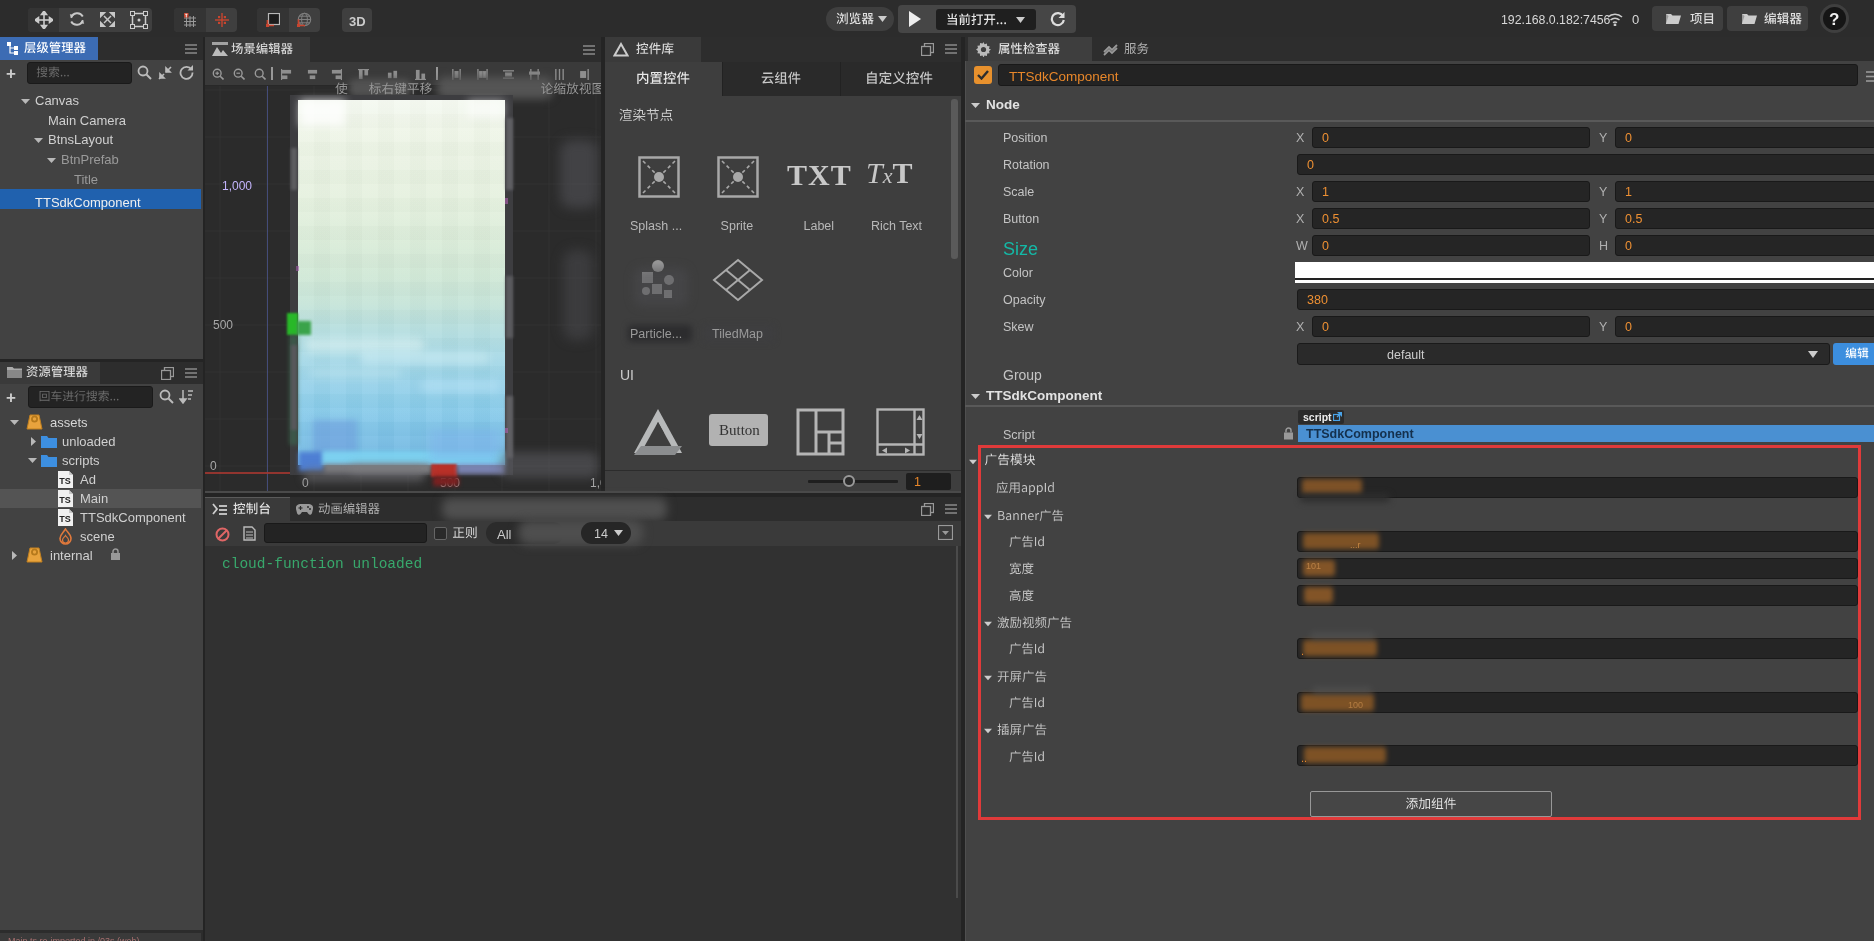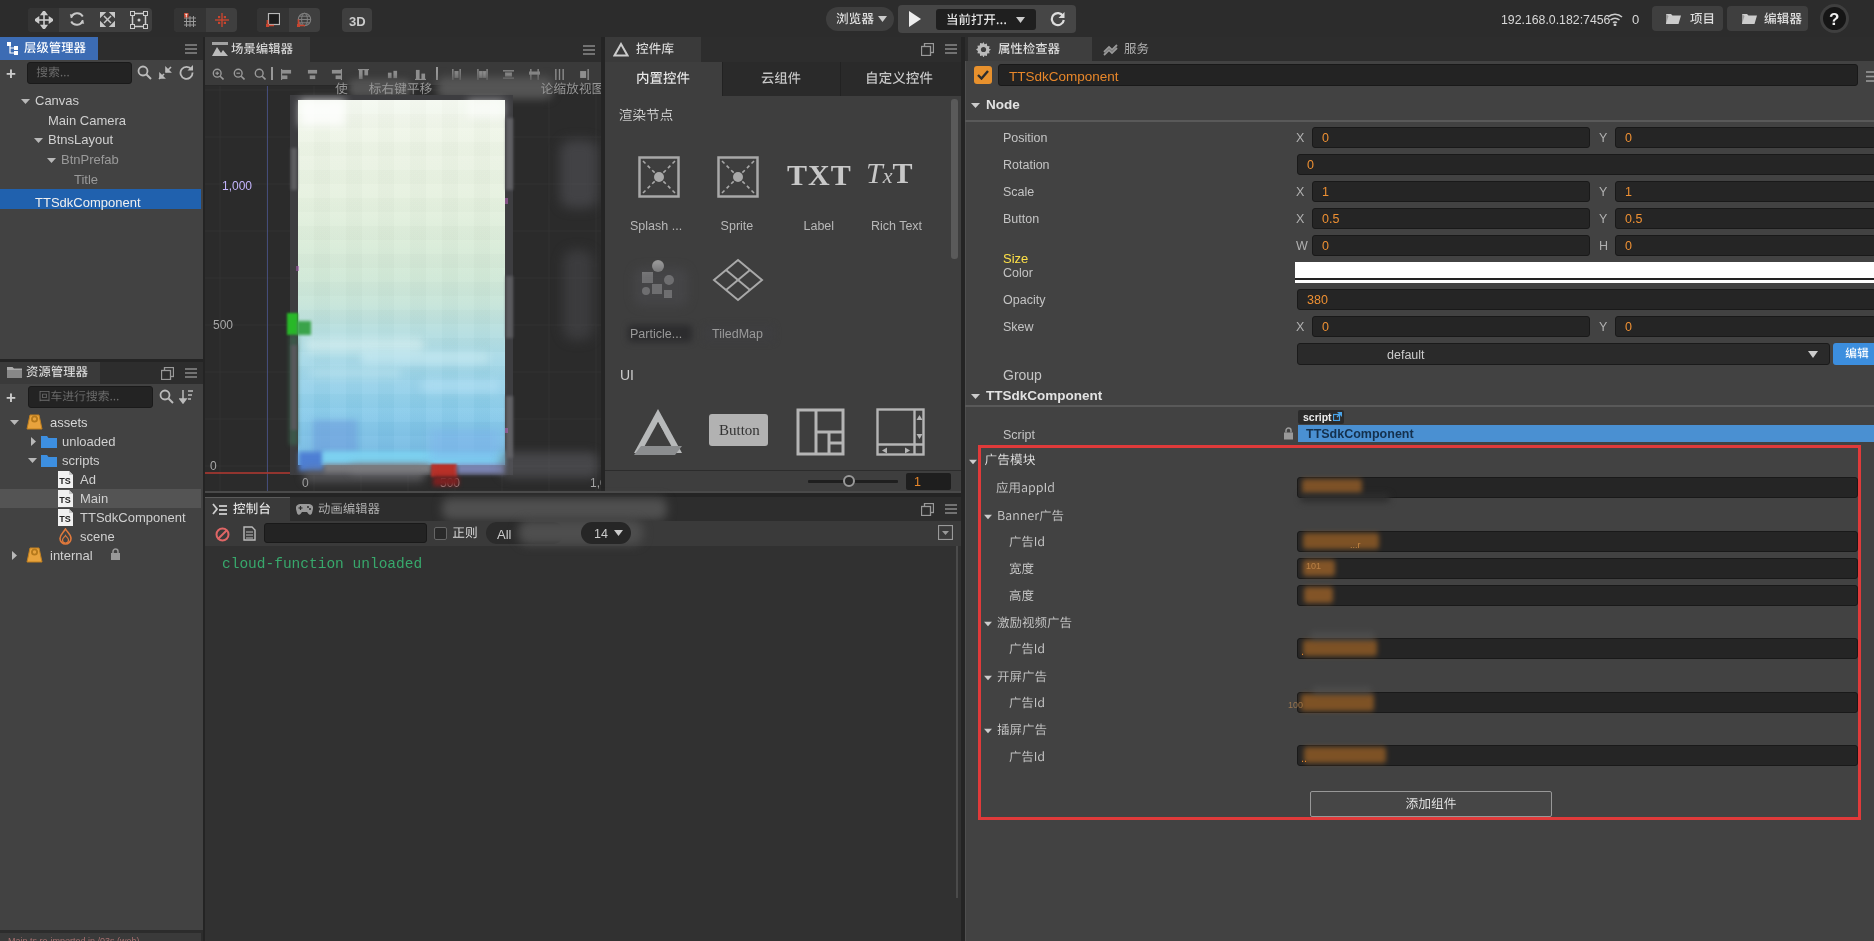--- a/index.html
+++ b/index.html
@@ -783,21 +783,21 @@
     <div style="position:absolute;left:1599px;top:185px;font-size:12.5px;color:#b0b0b0;white-space:nowrap;">Y</div>
     <div style="position:absolute;left:1615px;top:181px;width:261px;height:21px;background:#252525;border:1px solid #191919;border-radius:3px;"></div>
     <div style="position:absolute;left:1625px;top:185px;font-size:12.5px;color:#ee9033;white-space:nowrap;">1</div>
     <div style="position:absolute;left:1003px;top:212px;font-size:12.5px;color:#c4c4c4;white-space:nowrap;">Button</div>
     <div style="position:absolute;left:1296px;top:212px;font-size:12.5px;color:#b0b0b0;white-space:nowrap;">X</div>
     <div style="position:absolute;left:1312px;top:208px;width:278px;height:21px;background:#252525;border:1px solid #191919;border-radius:3px;"></div>
     <div style="position:absolute;left:1322px;top:212px;font-size:12.5px;color:#ee9033;white-space:nowrap;">0.5</div>
     <div style="position:absolute;left:1599px;top:212px;font-size:12.5px;color:#b0b0b0;white-space:nowrap;">Y</div>
     <div style="position:absolute;left:1615px;top:208px;width:261px;height:21px;background:#252525;border:1px solid #191919;border-radius:3px;"></div>
     <div style="position:absolute;left:1625px;top:212px;font-size:12.5px;color:#ee9033;white-space:nowrap;">0.5</div>
-    <div style="position:absolute;left:1003px;top:239px;font-size:13px;color:#fde047;white-space:nowrap;margin-top:12px;">Size</div>
+    <div style="position:absolute;left:1003px;top:239px;font-size:18px;color:#14b8a6;white-space:nowrap;">Size</div>
     <div style="position:absolute;left:1296px;top:239px;font-size:12.5px;color:#b0b0b0;white-space:nowrap;">W</div>
     <div style="position:absolute;left:1312px;top:235px;width:278px;height:21px;background:#252525;border:1px solid #191919;border-radius:3px;"></div>
     <div style="position:absolute;left:1322px;top:239px;font-size:12.5px;color:#ee9033;white-space:nowrap;">0</div>
     <div style="position:absolute;left:1599px;top:239px;font-size:12.5px;color:#b0b0b0;white-space:nowrap;">H</div>
     <div style="position:absolute;left:1615px;top:235px;width:261px;height:21px;background:#252525;border:1px solid #191919;border-radius:3px;"></div>
     <div style="position:absolute;left:1625px;top:239px;font-size:12.5px;color:#ee9033;white-space:nowrap;">0</div>
     <div style="position:absolute;left:1003px;top:266px;font-size:12.5px;color:#c4c4c4;white-space:nowrap;">Color</div>
     <div style="position:absolute;left:1295px;top:262px;width:579px;height:21px;background:#fff;"></div>
     <div style="position:absolute;left:1295px;top:278px;width:579px;height:1.6px;background:#222;"></div>
     <div style="position:absolute;left:1003px;top:293px;font-size:12.5px;color:#c4c4c4;white-space:nowrap;">Opacity</div>
@@ -915,21 +915,21 @@
       </svg>
     </div>
     <div style="position:absolute;left:1009px;top:696px;">
       <svg width="36" height="14" viewBox="0 0 36.4 13.8" style="display:block">
         <path fill="#c4c4c4" d="M5.9 0.7C6.1 1.2 6.3 1.9 6.5 2.4H1.8V6.0C1.8 7.7 1.7 9.9 0.5 11.4C0.7 11.6 1.1 11.9 1.2 12.1C2.6 10.4 2.8 7.8 2.8 6.0V3.3H11.8V2.4H7.1L7.5 2.3C7.4 1.8 7.1 1.1 6.8 0.5Z M15.6 0.6C15.1 2.0 14.3 3.4 13.4 4.3C13.6 4.5 14.1 4.7 14.3 4.9C14.7 4.4 15.1 3.8 15.4 3.2H18.5V5.1H13.3V6.0H24.3V5.1H19.5V3.2H23.4V2.3H19.5V0.5H18.5V2.3H15.9C16.1 1.8 16.4 1.3 16.5 0.8ZM14.8 7.3V12.1H15.8V11.4H21.9V12.1H22.8V7.3ZM15.8 10.5V8.1H21.9V10.5Z M26.3 11.0H27.4V1.8H26.3Z M32.1 11.2C32.9 11.2 33.7 10.7 34.2 10.2H34.2L34.3 11.0H35.3V1.0H34.1V3.7L34.2 4.8C33.6 4.3 33.1 4.0 32.3 4.0C30.7 4.0 29.3 5.4 29.3 7.6C29.3 9.9 30.4 11.2 32.1 11.2ZM32.4 10.2C31.2 10.2 30.5 9.2 30.5 7.6C30.5 6.0 31.4 5.0 32.5 5.0C33.0 5.0 33.6 5.2 34.1 5.7V9.3C33.6 9.9 33.0 10.2 32.4 10.2Z"></path>
       </svg>
     </div>
     <div style="position:absolute;left:1297px;top:692px;width:561px;height:21px;background:#252525;border:1px solid #191919;border-radius:3px;"></div>
     <div style="position:absolute;left:1301px;top:694px;width:73px;height:17px;background:#8d5a26;opacity:0.85;border-radius:3px;filter:blur(2.5px);z-index:5;"></div>
     <div style="position:absolute;left:1312px;top:687px;width:60px;height:7px;background:#555;border-radius:4px;filter:blur(3px);z-index:5;opacity:.6;"></div>
-    <div style="position:absolute;left:1288px;top:700px;font-size:9px;color:#e8a55c;white-space:nowrap;z-index:6;opacity:.5;">100</div>
+    <div style="position:absolute;left:1348px;top:700px;font-size:9px;color:#e8a55c;white-space:nowrap;z-index:6;opacity:.5;">100</div>
     <svg class="ico" style="left:984px;top:727px" width="8" height="8">
       <path fill="#ccc" d="M0 1.8h8l-4.0 4.5z"></path>
     </svg>
     <div style="position:absolute;left:997px;top:723px;">
       <svg width="50" height="14" viewBox="0 0 50.0 13.8" style="display:block">
         <path fill="#c4c4c4" d="M9.2 8.0V8.8H10.6V10.5H8.7V4.3H11.9V3.4H8.7V1.9C9.6 1.7 10.5 1.6 11.2 1.3L10.8 0.6C9.4 1.0 7.0 1.3 5.0 1.4C5.1 1.6 5.2 1.9 5.3 2.1C6.1 2.1 6.9 2.0 7.8 2.0V3.4H4.6V4.3H7.8V10.5H5.8V8.8H7.3V8.0H5.8V6.4C6.3 6.3 6.8 6.1 7.3 5.9L6.8 5.2C6.4 5.4 5.6 5.7 4.9 5.9V12.0H5.8V11.4H10.6V12.0H11.5V5.6H9.1V6.4H10.6V8.0ZM2.0 0.5V3.0H0.7V3.9H2.0V6.7L0.5 7.2L0.7 8.1L2.0 7.7V10.9C2.0 11.1 2.0 11.1 1.8 11.1C1.7 11.1 1.3 11.1 0.9 11.1C1.0 11.3 1.1 11.7 1.2 11.9C1.8 11.9 2.2 11.9 2.5 11.8C2.8 11.6 2.9 11.4 2.9 10.9V7.4L4.3 7.0L4.2 6.1L2.9 6.5V3.9H4.1V3.0H2.9V0.5Z M16.9 4.4C17.1 4.8 17.4 5.3 17.6 5.7L18.5 5.3C18.3 5.0 18.0 4.5 17.7 4.1ZM15.1 1.9H22.7V3.2H15.1ZM14.2 1.1V5.2C14.2 7.2 14.1 9.7 12.9 11.5C13.1 11.6 13.5 11.9 13.7 12.0C15.0 10.2 15.1 7.3 15.1 5.2V4.0H23.7V1.1ZM21.7 4.1C21.6 4.6 21.2 5.2 20.9 5.7H15.7V6.5H17.6V7.8L17.6 8.3H15.3V9.1H17.5C17.2 9.9 16.6 10.7 15.2 11.3C15.4 11.5 15.7 11.8 15.8 12.0C17.6 11.2 18.2 10.2 18.4 9.1H21.0V12.0H21.9V9.1H24.3V8.3H21.9V6.5H24.0V5.7H21.8C22.1 5.3 22.5 4.8 22.7 4.4ZM21.0 8.3H18.5L18.5 7.8V6.5H21.0Z M30.9 0.7C31.1 1.2 31.3 1.9 31.5 2.4H26.8V6.0C26.8 7.7 26.7 9.9 25.5 11.4C25.7 11.6 26.1 11.9 26.2 12.1C27.6 10.4 27.8 7.8 27.8 6.0V3.3H36.8V2.4H32.1L32.5 2.3C32.4 1.8 32.1 1.1 31.8 0.5Z M40.6 0.6C40.1 2.0 39.3 3.4 38.4 4.3C38.6 4.5 39.1 4.7 39.3 4.9C39.7 4.4 40.1 3.8 40.5 3.2H43.5V5.1H38.3V6.0H49.3V5.1H44.5V3.2H48.4V2.3H44.5V0.5H43.5V2.3H40.9C41.1 1.8 41.4 1.3 41.5 0.8ZM39.8 7.3V12.1H40.8V11.4H46.9V12.1H47.8V7.3ZM40.8 10.5V8.1H46.9V10.5Z"></path>
       </svg>
     </div>
     <div style="position:absolute;left:1009px;top:750px;">
       <svg width="36" height="14" viewBox="0 0 36.4 13.8" style="display:block">

